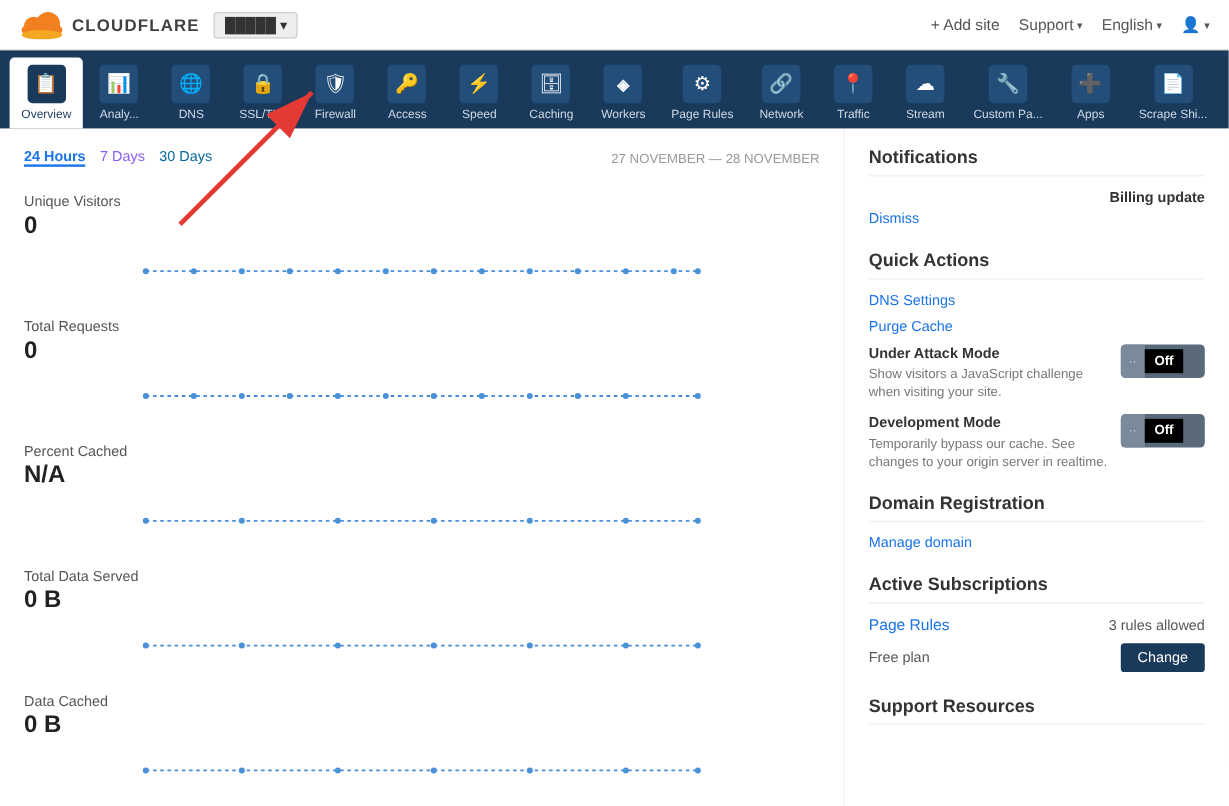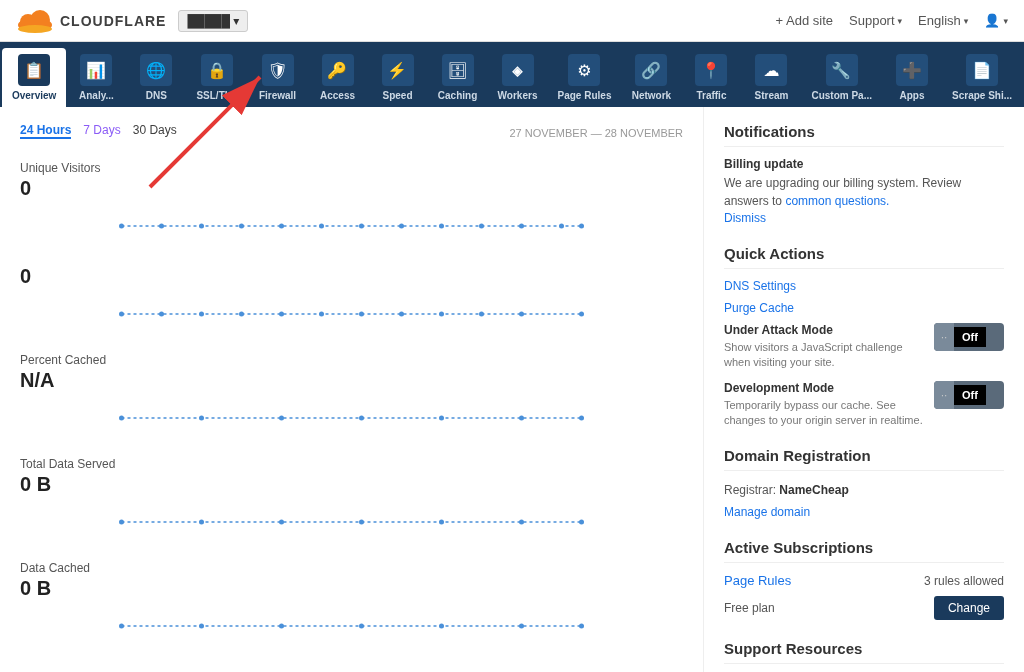--- a/index.html
+++ b/index.html
@@ -59,21 +59,21 @@
     .toolbar-item .icon-box {
       width: 32px; height: 32px;
       background: #234e7a;
       border-radius: 4px;
       display: flex; align-items: center; justify-content: center;
       font-size: 16px;
       margin-bottom: 4px;
       color: #fff;
     }
     .toolbar-item.active .icon-box { background: #1a3a5c; color: #fff; }
-    .toolbar-item .icon-label { font-size: 10px; white-space: nowrap; font-weight: bold; }
+    .toolbar-item .icon-label { font-size: 10px; white-space: nowrap; }
 
     
     .analytics-panel {
       flex: 1;
       padding: 16px 20px;
       border-right: 1px solid #eee;
     }
 
     .time-tabs { display: flex; gap: 12px; margin-bottom: 12px; }
     .time-tab { color: #1a73e8; font-size: 12px; cursor: pointer; text-decoration: none; }
@@ -153,21 +153,21 @@
       border-radius: 3px;
       padding: 5px 14px;
       font-size: 12px;
       cursor: pointer;
     }
 
     
     svg.sparkline { width: 100%; height: 40px; }
 
     .notifications-billing { margin-bottom: 8px; }
-    .notifications-billing strong { font-size: 12px; color: #333; display: block; margin-bottom: 3px; }
+    .notifications-billing strong { font-size: 12px; color: #333; display: block; margin-bottom: 3px; text-align: right; }
   </style>
 </head>
 <body>
 
 <div class="top-nav">
   <div class="top-nav-left">
     <div class="logo">
 
       <svg width="38" height="24" viewBox="0 0 38 24">
         <ellipse cx="19" cy="16" rx="17" ry="7" fill="#f38020"></ellipse>
@@ -279,21 +279,21 @@
 </div>
 
 <div style="display:flex; background:#fff;">
 
   <div class="analytics-panel">
 
     <div style="display:flex; justify-content:space-between; align-items:center; margin-bottom:10px;">
       <div class="time-tabs">
         <a class="time-tab active">24 Hours</a>
         <a class="time-tab" style="color:#8b5cf6;">7 Days</a>
-        <a class="time-tab" style="color:#404040;">30 Days</a>
+        <a class="time-tab" style="color:#0369a1;">30 Days</a>
       </div>
       <div class="date-range">27 NOVEMBER — 28 NOVEMBER</div>
     </div>
 
     <div class="metric-row">
       <div class="metric-label">Unique Visitors</div>
       <div class="metric-value">0</div>
       <svg class="sparkline" viewBox="0 0 460 40">
         <polyline points="0,22 20,22 40,22 60,22 80,22 100,22 120,22 140,22 160,22 180,22 200,22 220,22 240,22 260,22 280,22 300,22 320,22 340,22 360,22 380,22 400,22 420,22 440,22 460,22" fill="none" stroke="#4a90d9" stroke-width="1.5" stroke-dasharray="3,3"></polyline>
 
@@ -307,20 +307,21 @@
         <circle cx="280" cy="22" r="2.5" fill="#4a90d9"></circle>
         <circle cx="320" cy="22" r="2.5" fill="#4a90d9"></circle>
         <circle cx="360" cy="22" r="2.5" fill="#4a90d9"></circle>
         <circle cx="400" cy="22" r="2.5" fill="#4a90d9"></circle>
         <circle cx="440" cy="22" r="2.5" fill="#4a90d9"></circle>
         <circle cx="460" cy="22" r="2.5" fill="#4a90d9"></circle>
       </svg>
     </div>
 
     <div class="metric-row">
+      <div class="metric-label">Total Requests</div>
       <div class="metric-value">0</div>
       <svg class="sparkline" viewBox="0 0 460 40">
         <polyline points="0,22 40,22 80,22 120,22 160,22 200,22 240,22 280,22 320,22 360,22 400,22 460,22" fill="none" stroke="#4a90d9" stroke-width="1.5" stroke-dasharray="3,3"></polyline>
         <circle cx="0" cy="22" r="2.5" fill="#4a90d9"></circle>
         <circle cx="40" cy="22" r="2.5" fill="#4a90d9"></circle>
         <circle cx="80" cy="22" r="2.5" fill="#4a90d9"></circle>
         <circle cx="120" cy="22" r="2.5" fill="#4a90d9"></circle>
         <circle cx="160" cy="22" r="2.5" fill="#4a90d9"></circle>
         <circle cx="200" cy="22" r="2.5" fill="#4a90d9"></circle>
         <circle cx="240" cy="22" r="2.5" fill="#4a90d9"></circle>
@@ -378,24 +379,20 @@
     </div>
 
   </div>
 
   <div class="right-sidebar">
 
     <div class="sidebar-section">
       <h2>Notifications</h2>
       <div class="notifications-billing">
         <strong>Billing update</strong>
-        <p style="font-size:12px;color:#555;">
-          <span>We are upgrading our billing system. Review answers to</span>
-          <a href="#" style="color:#1a73e8;">common questions.</a>
-        </p>
         <a href="#" class="sidebar-dismiss">Dismiss</a>
       </div>
     </div>
 
     <div class="sidebar-section">
       <h2>Quick Actions</h2>
       <a href="#" class="sidebar-link">DNS Settings</a>
       <a href="#" class="sidebar-link">Purge Cache</a>
 
       <div class="toggle-row">
@@ -416,24 +413,20 @@
         </div>
         <div class="toggle-btn">
           <div class="toggle-bullet">··</div>
           <div class="toggle-side off-active">Off</div>
         </div>
       </div>
     </div>
 
     <div class="sidebar-section">
       <h2>Domain Registration</h2>
-      <p class="registrar-row">
-        <span>Registrar:</span>
-        <strong>NameCheap</strong>
-      </p>
       <a href="#" class="sidebar-link">Manage domain</a>
     </div>
 
     <div class="sidebar-section">
       <h2>Active Subscriptions</h2>
       <div class="subscription-row">
         <a href="#" style="color:#1a73e8;font-size:13px;">Page Rules</a>
         <span class="subscription-count">3 rules allowed</span>
       </div>
       <div class="subscription-row">

